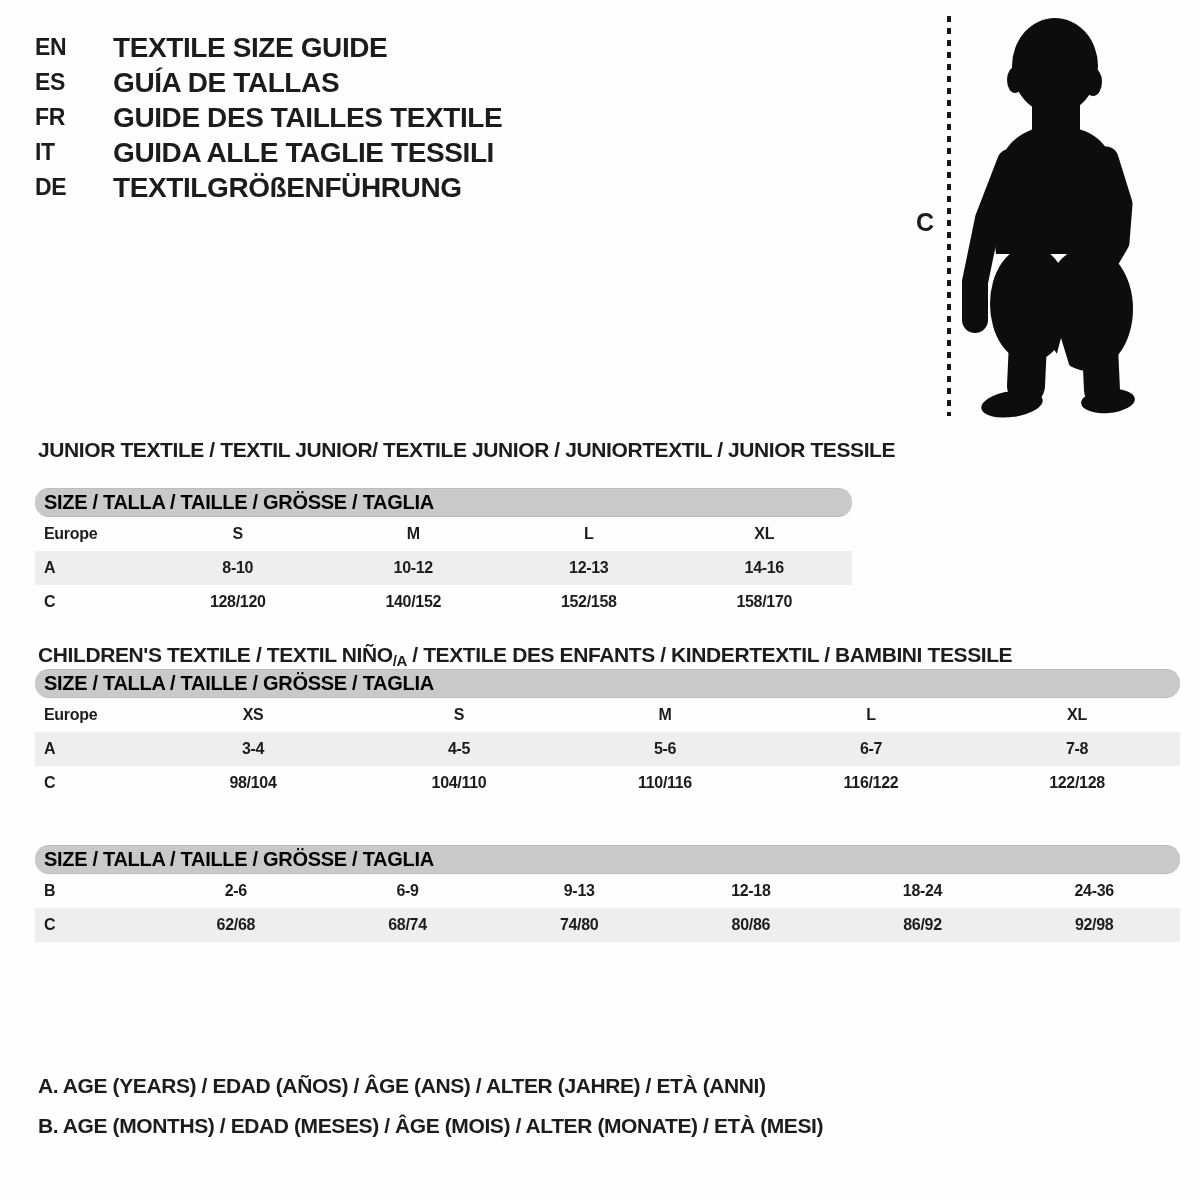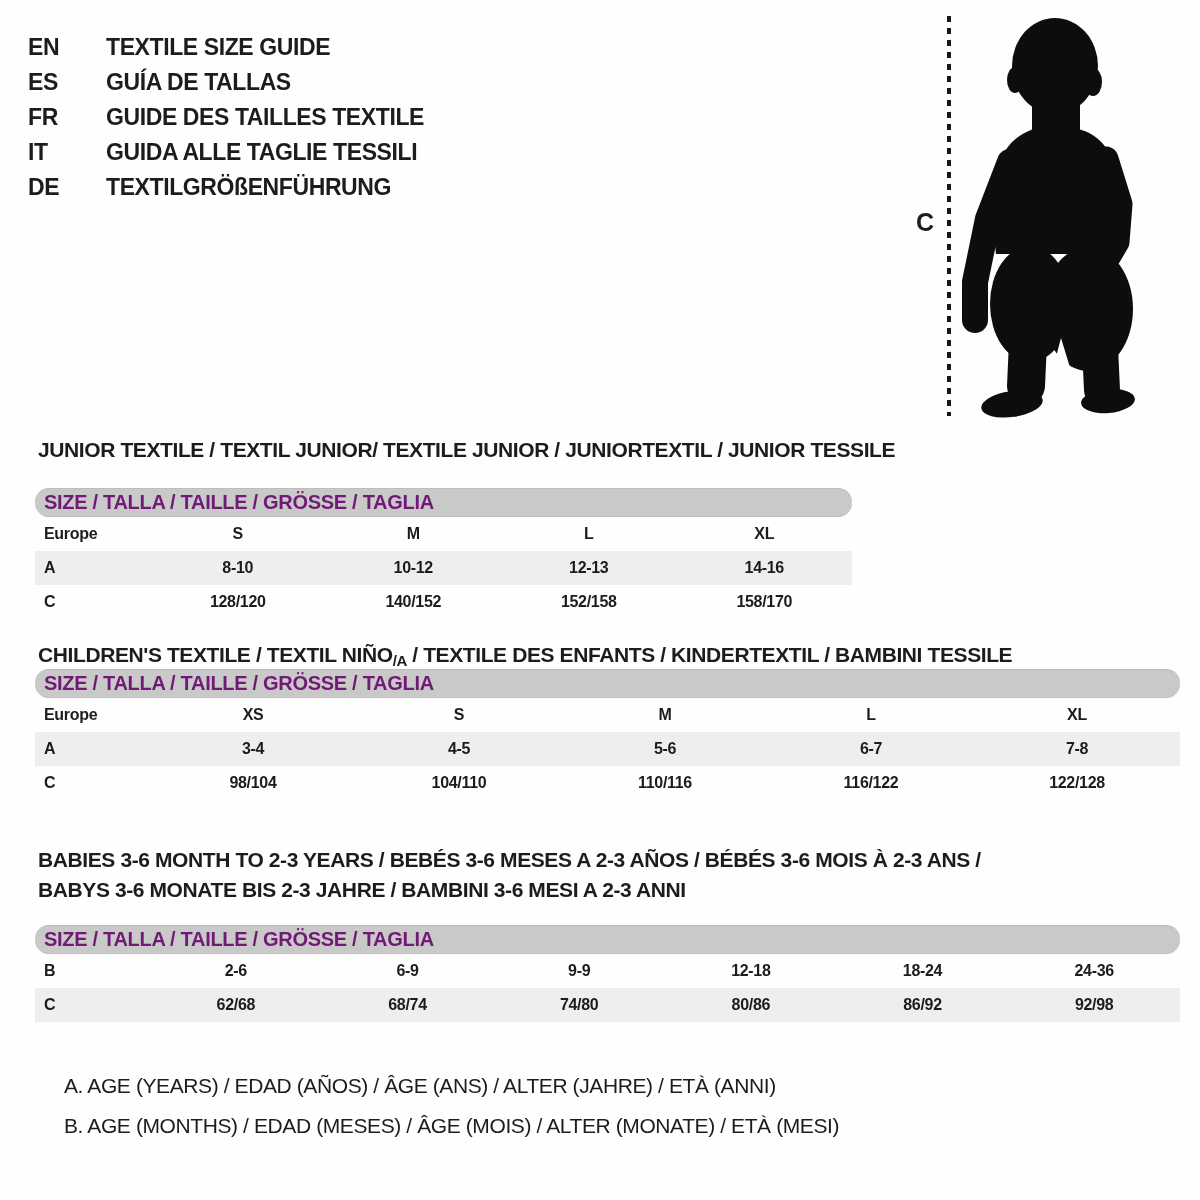--- a/index.html
+++ b/index.html
@@ -6,59 +6,59 @@
   .canvas {
     position: relative;
     width: 1200px; height: 1200px;
     background: #fefefe;
     font-family: "Liberation Sans", "DejaVu Sans", sans-serif;
     color: #1c1c1c;
     overflow: hidden;
     -webkit-font-smoothing: antialiased;
   }
   
-  .lang-list { position: absolute; left: 28px; top: 30px; }
+  .lang-list { position: absolute; left: 35px; top: 30px; }
   .lang-row { display: flex; height: 35px; align-items: center; }
   .lang-code { width: 78px; font-size: 23px; font-weight: 700; letter-spacing: -0.4px; }
-  .lang-label { font-size: 23px; font-weight: 700; letter-spacing: -0.4px; }
+  .lang-label { font-size: 28px; font-weight: 700; letter-spacing: -0.4px; }
   
   .measure-label { position: absolute; left: 916px; top: 208px; font-size: 25px; font-weight: 700; }
   .dash-line {
     position: absolute; left: 947px; top: 16px; width: 4px; height: 400px;
     background: repeating-linear-gradient(to bottom, #171717 0 6px, transparent 6px 12px);
   }
   .baby-svg { position: absolute; left: 960px; top: 14px; }
   
   .section { position: absolute; left: 35px; }
   .sec-title {
     font-size: 21px; font-weight: 700; letter-spacing: -0.4px;
     line-height: 24px; padding-left: 3px; white-space: nowrap;
   }
   .sec-title .sub { font-size: 15px; position: relative; top: 4px; }
   .size-bar {
-    height: 29px; background: #c9c9c9; color: #701a75;
+    height: 29px; background: #c9c9c9; color: #000000;
     display: flex; align-items: center; padding-left: 9px;
     font-size: 20px; font-weight: 700; letter-spacing: -0.3px;
     border-top: 1px solid #bdbdbd; border-bottom: 1px solid #bdbdbd;
     box-sizing: border-box;
     border-radius: 14px;
   }
   .trow { display: flex; height: 34px; align-items: center; font-size: 16px; font-weight: 700; letter-spacing: -0.3px; }
   .trow.shaded { background: #eeeeee; }
   .tlabel { width: 115px; padding-left: 9px; box-sizing: border-box; }
   .tcell { flex: 1; text-align: center; }
   #sec-junior   { top: 438px; width: 817px; }
   #sec-junior   .sec-title { margin-bottom: 26px; }
   #sec-children { top: 643px; width: 1145px; }
   #sec-children .sec-title { }
   #sec-babies   { top: 845px; width: 1145px; }
   #sec-babies   .sec-title { line-height: 30px; margin-bottom: 20px; }
   
   .legend { position: absolute; left: 38px; top: 1066px; }
-  .legend-line { font-size: 21px; font-weight: 400; letter-spacing: -0.4px; line-height: 40px; white-space: nowrap; margin-left: 26px; }
+  .legend-line { font-size: 21px; font-weight: 700; letter-spacing: -0.4px; line-height: 40px; white-space: nowrap; }
 </style>
 </head>
 <body>
 
 <div class="canvas">
 
   <div class="lang-list">
     <div class="lang-row">
       <span class="lang-code">EN</span>
       <span class="lang-label">TEXTILE SIZE GUIDE</span>
@@ -155,30 +155,26 @@
       <span class="tlabel">C</span>
       <span class="tcell">98/104</span>
       <span class="tcell">104/110</span>
       <span class="tcell">110/116</span>
       <span class="tcell">116/122</span>
       <span class="tcell">122/128</span>
     </div>
   </div>
 
   <div class="section" id="sec-babies">
-    <div class="sec-title">
-      <div>BABIES 3-6 MONTH TO 2-3 YEARS / BEBÉS 3-6 MESES A 2-3 AÑOS / BÉBÉS 3-6 MOIS À 2-3 ANS /</div>
-      <div>BABYS 3-6 MONATE BIS 2-3 JAHRE / BAMBINI 3-6 MESI A 2-3 ANNI</div>
-    </div>
     <div class="size-bar">SIZE / TALLA / TAILLE / GRÖSSE / TAGLIA</div>
     <div class="trow">
       <span class="tlabel">B</span>
       <span class="tcell">2-6</span>
       <span class="tcell">6-9</span>
-      <span class="tcell">9-9</span>
+      <span class="tcell">9-13</span>
       <span class="tcell">12-18</span>
       <span class="tcell">18-24</span>
       <span class="tcell">24-36</span>
     </div>
     <div class="trow shaded">
       <span class="tlabel">C</span>
       <span class="tcell">62/68</span>
       <span class="tcell">68/74</span>
       <span class="tcell">74/80</span>
       <span class="tcell">80/86</span>

